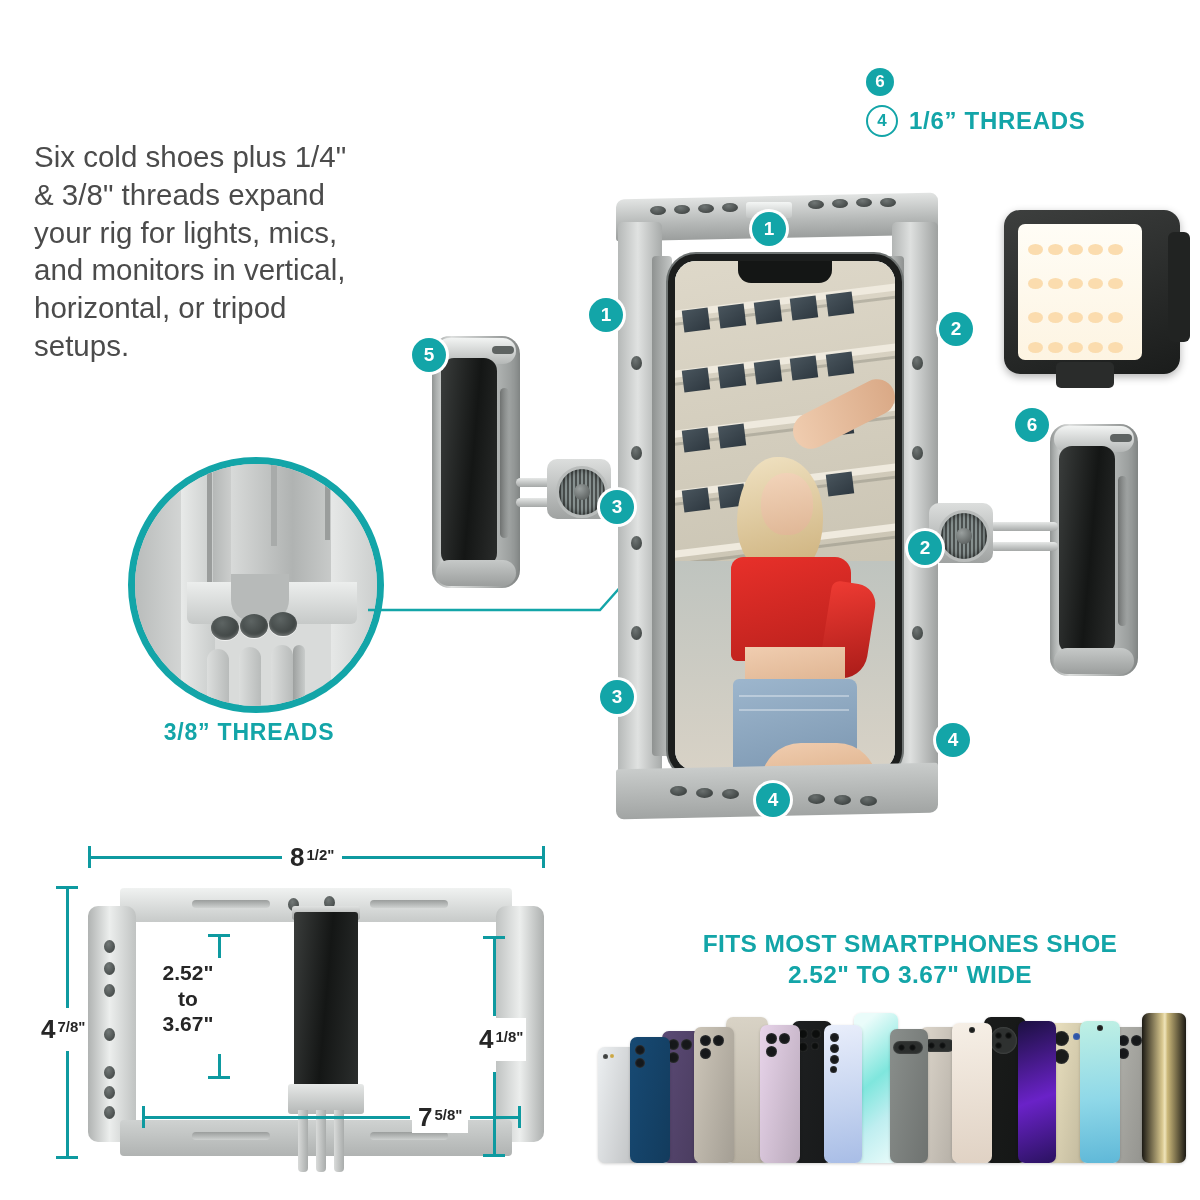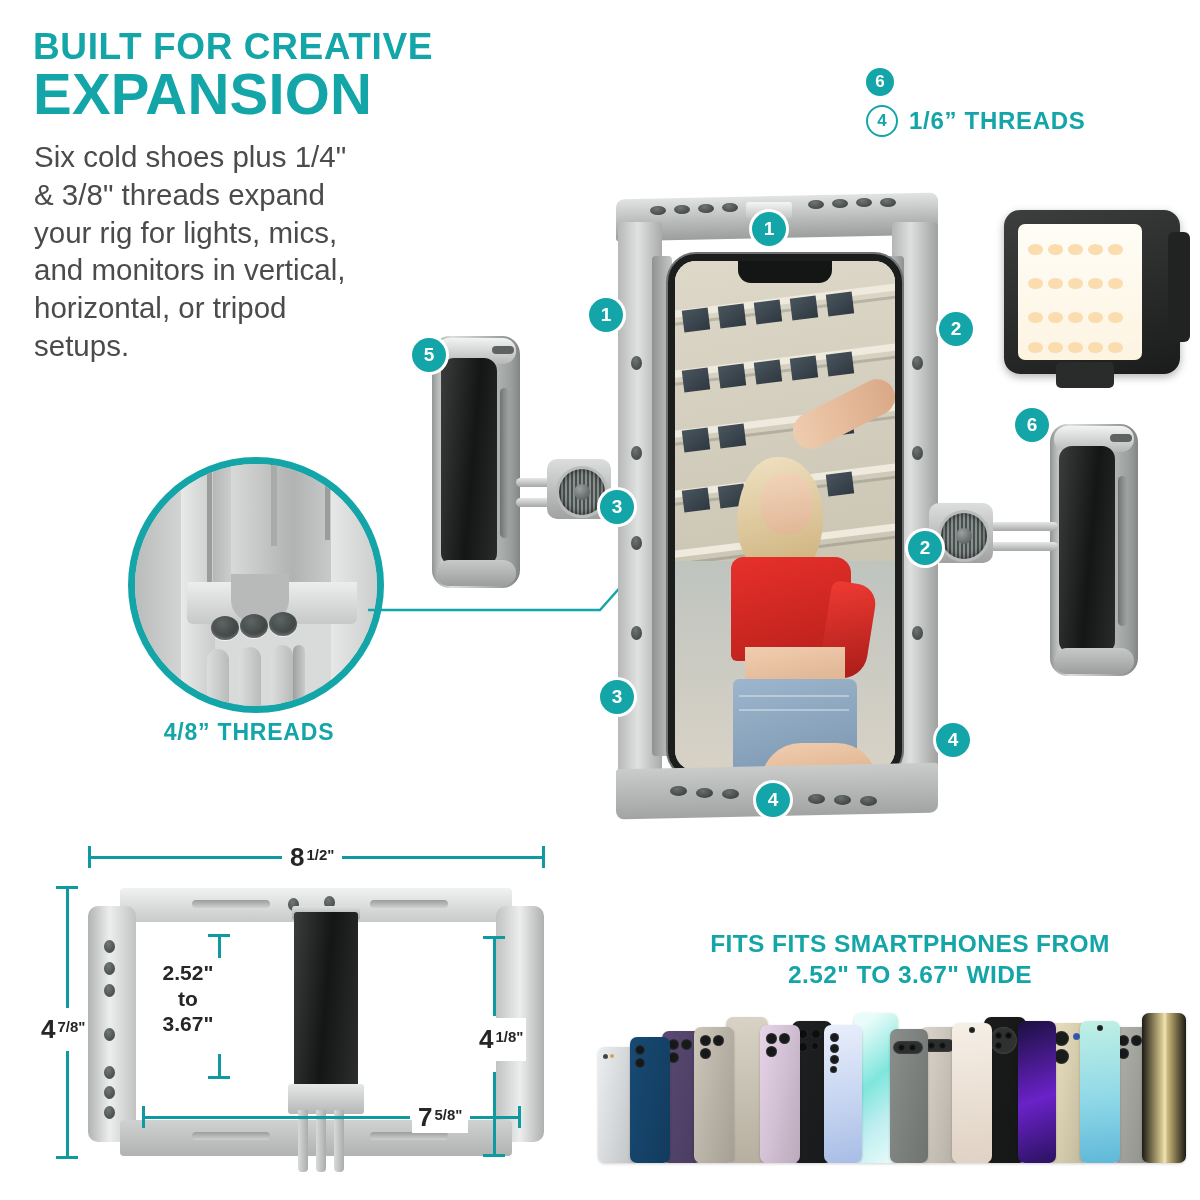--- a/index.html
+++ b/index.html
@@ -225,24 +225,20 @@
   #phones-row{position:absolute;left:598px;top:1003px;width:594px;height:160px;}
   .ph{position:absolute;bottom:0;border-radius:7px;box-shadow:0 1px 3px rgba(0,0,0,.18);}
   .ph-cam{position:absolute;border-radius:50%;background:#1b1d1c;
     box-shadow:inset 0 0 2px rgba(255,255,255,.25);}
 </style>
 </head>
 <body>
 
 <div class="stage">
 
-  <div id="headline">
-    <div class="h-line1">BUILT FOR CREATIVE</div>
-    <div class="h-line2">EXPANSION</div>
-  </div>
   <div id="body-copy">Six cold shoes plus 1/4" &amp; 3/8" threads expand your rig for lights, mics, and monitors in vertical, horizontal, or tripod setups.</div>
 
   <div id="legend">
     <div class="legend-row">
       <div class="lg-badge filled">6</div>
     </div>
     <div class="legend-row">
       <div class="lg-badge outline">4</div>
       <div class="lg-text">1/6” THREADS</div>
     </div>
@@ -267,21 +263,21 @@
         <div class="dt-plate" id="dt-notch"></div>
         <div class="dt-hole" id="dt-h1"></div>
         <div class="dt-hole" id="dt-h2"></div>
         <div class="dt-hole" id="dt-h3"></div>
         <div class="dt-fin" id="dt-f1"></div>
         <div class="dt-fin" id="dt-f2"></div>
         <div class="dt-fin" id="dt-f3"></div>
         <div class="dt-fin" id="dt-f4"></div>
       </div>
     </div>
-    <div id="detail-label">4/8” THREADS</div>
+    <div id="detail-label">3/8” THREADS</div>
   </div>
 
   <div class="handle" id="handle-left" style="left:432px;top:336px;width:88px;height:252px;">
     <div class="handle-shell"></div>
     <div class="handle-top"></div>
     <div class="handle-grip"></div>
     <div class="handle-slotL"></div>
     <div class="handle-notch" style="left:60px;top:10px;"></div>
     <div class="handle-notch" style="left:60px;top:232px;"></div>
     <div class="handle-bot"></div>
@@ -492,21 +488,21 @@
     <div class="dimcap h" style="left:178px;top:98px;"></div>
     <div class="dimcap h" style="left:178px;top:240px;"></div>
     <div class="dimtext" style="left:128px;top:124px;width:60px;text-align:center;font-size:21px;line-height:1.22;background:#fff;">
       <span>2.52"</span><br>
       <span>to</span><br>
       <span>3.67"</span>
     </div>
   </div>
 
   <div id="phones-title">
-    <div>FITS FITS SMARTPHONES FROM</div>
+    <div>FITS MOST SMARTPHONES SHOE</div>
     <div>2.52" TO 3.67" WIDE</div>
   </div>
   <div id="phones-row">
       <div class="ph" style="left: 0px; width: 40px; height: 116px; z-index: 2; background: linear-gradient(100deg, rgb(236, 239, 241), rgba(0, 0, 0, 0.2)), rgb(236, 239, 241);">
         <div class="ph-cam" style="left: 5px; top: 7px; width: 5px; height: 5px; background: rgb(58, 61, 60); border-radius: 50%;"></div>
         <div class="ph-cam" style="left: 12px; top: 7px; width: 4px; height: 4px; background: rgb(201, 163, 58); border-radius: 50%;"></div>
       </div>
       <div class="ph" style="left: 32px; width: 40px; height: 126px; z-index: 3; background: linear-gradient(100deg, rgb(23, 74, 116), rgba(0, 0, 0, 0.2)), rgb(23, 74, 116);">
         <div class="ph-cam" style="left: 5px; top: 8px; width: 10px; height: 10px; background: rgb(20, 24, 28); border-radius: 50%;"></div>
         <div class="ph-cam" style="left: 5px; top: 21px; width: 10px; height: 10px; background: rgb(20, 24, 28); border-radius: 50%;"></div>

